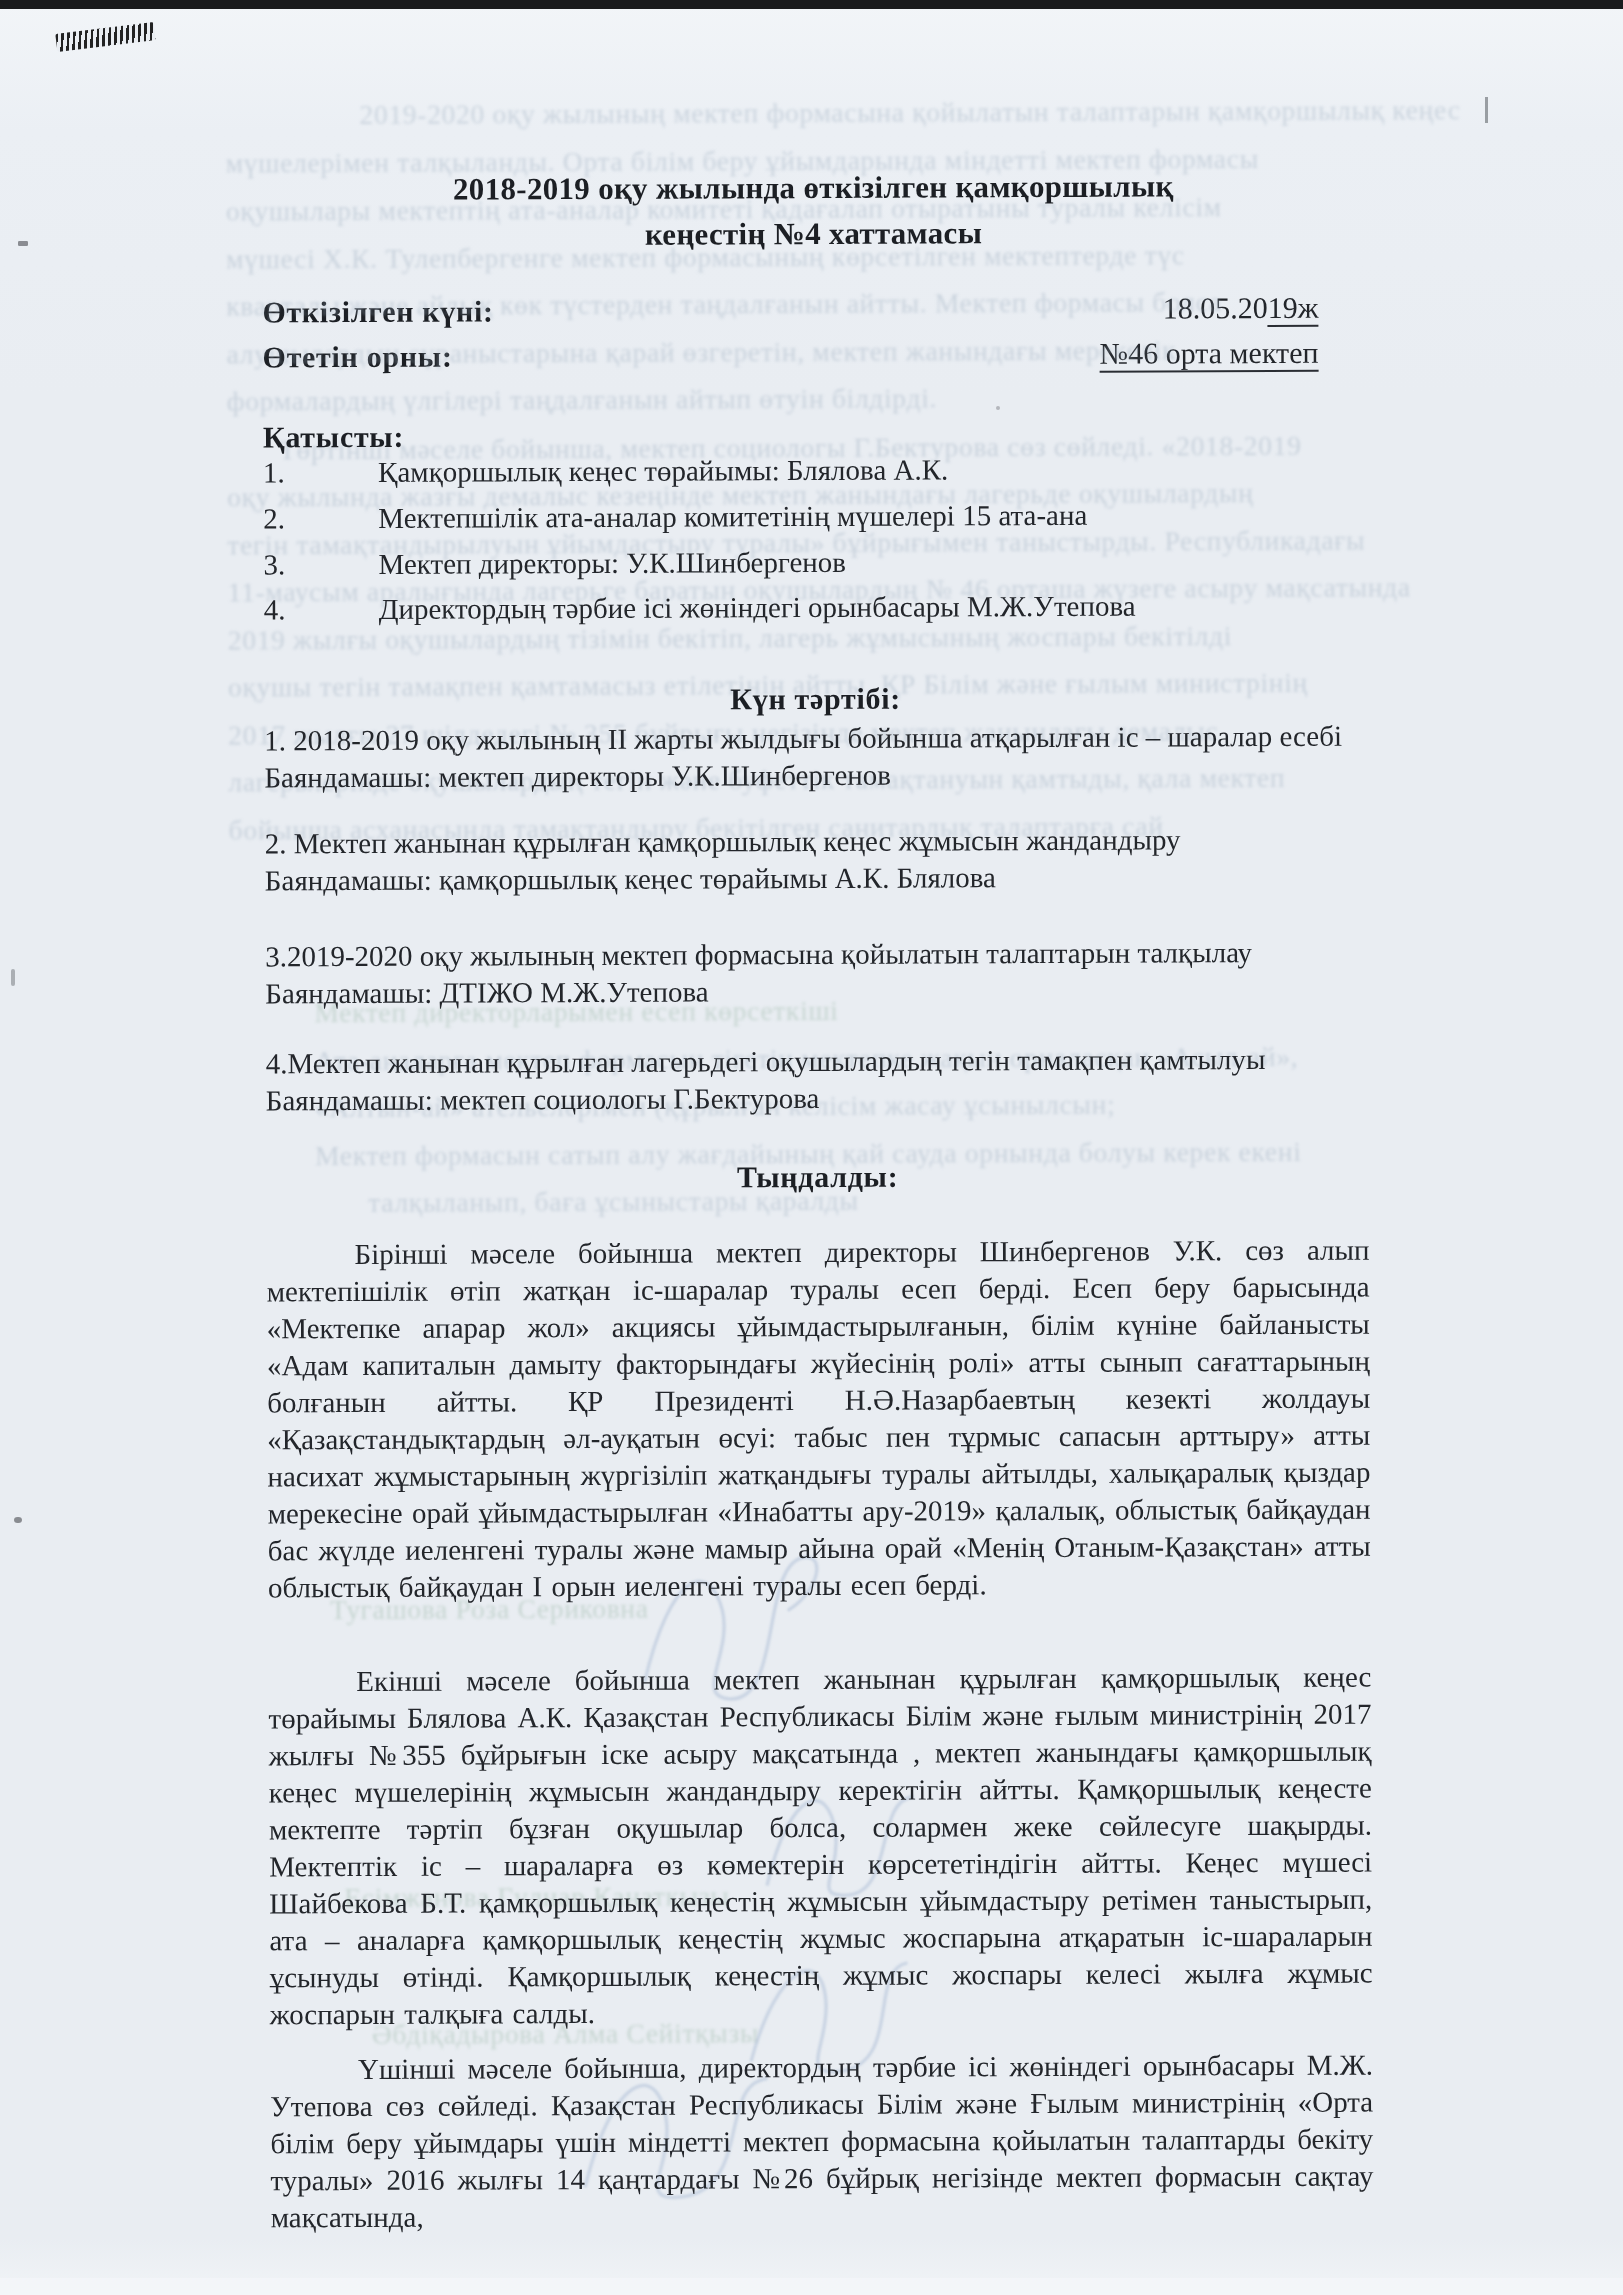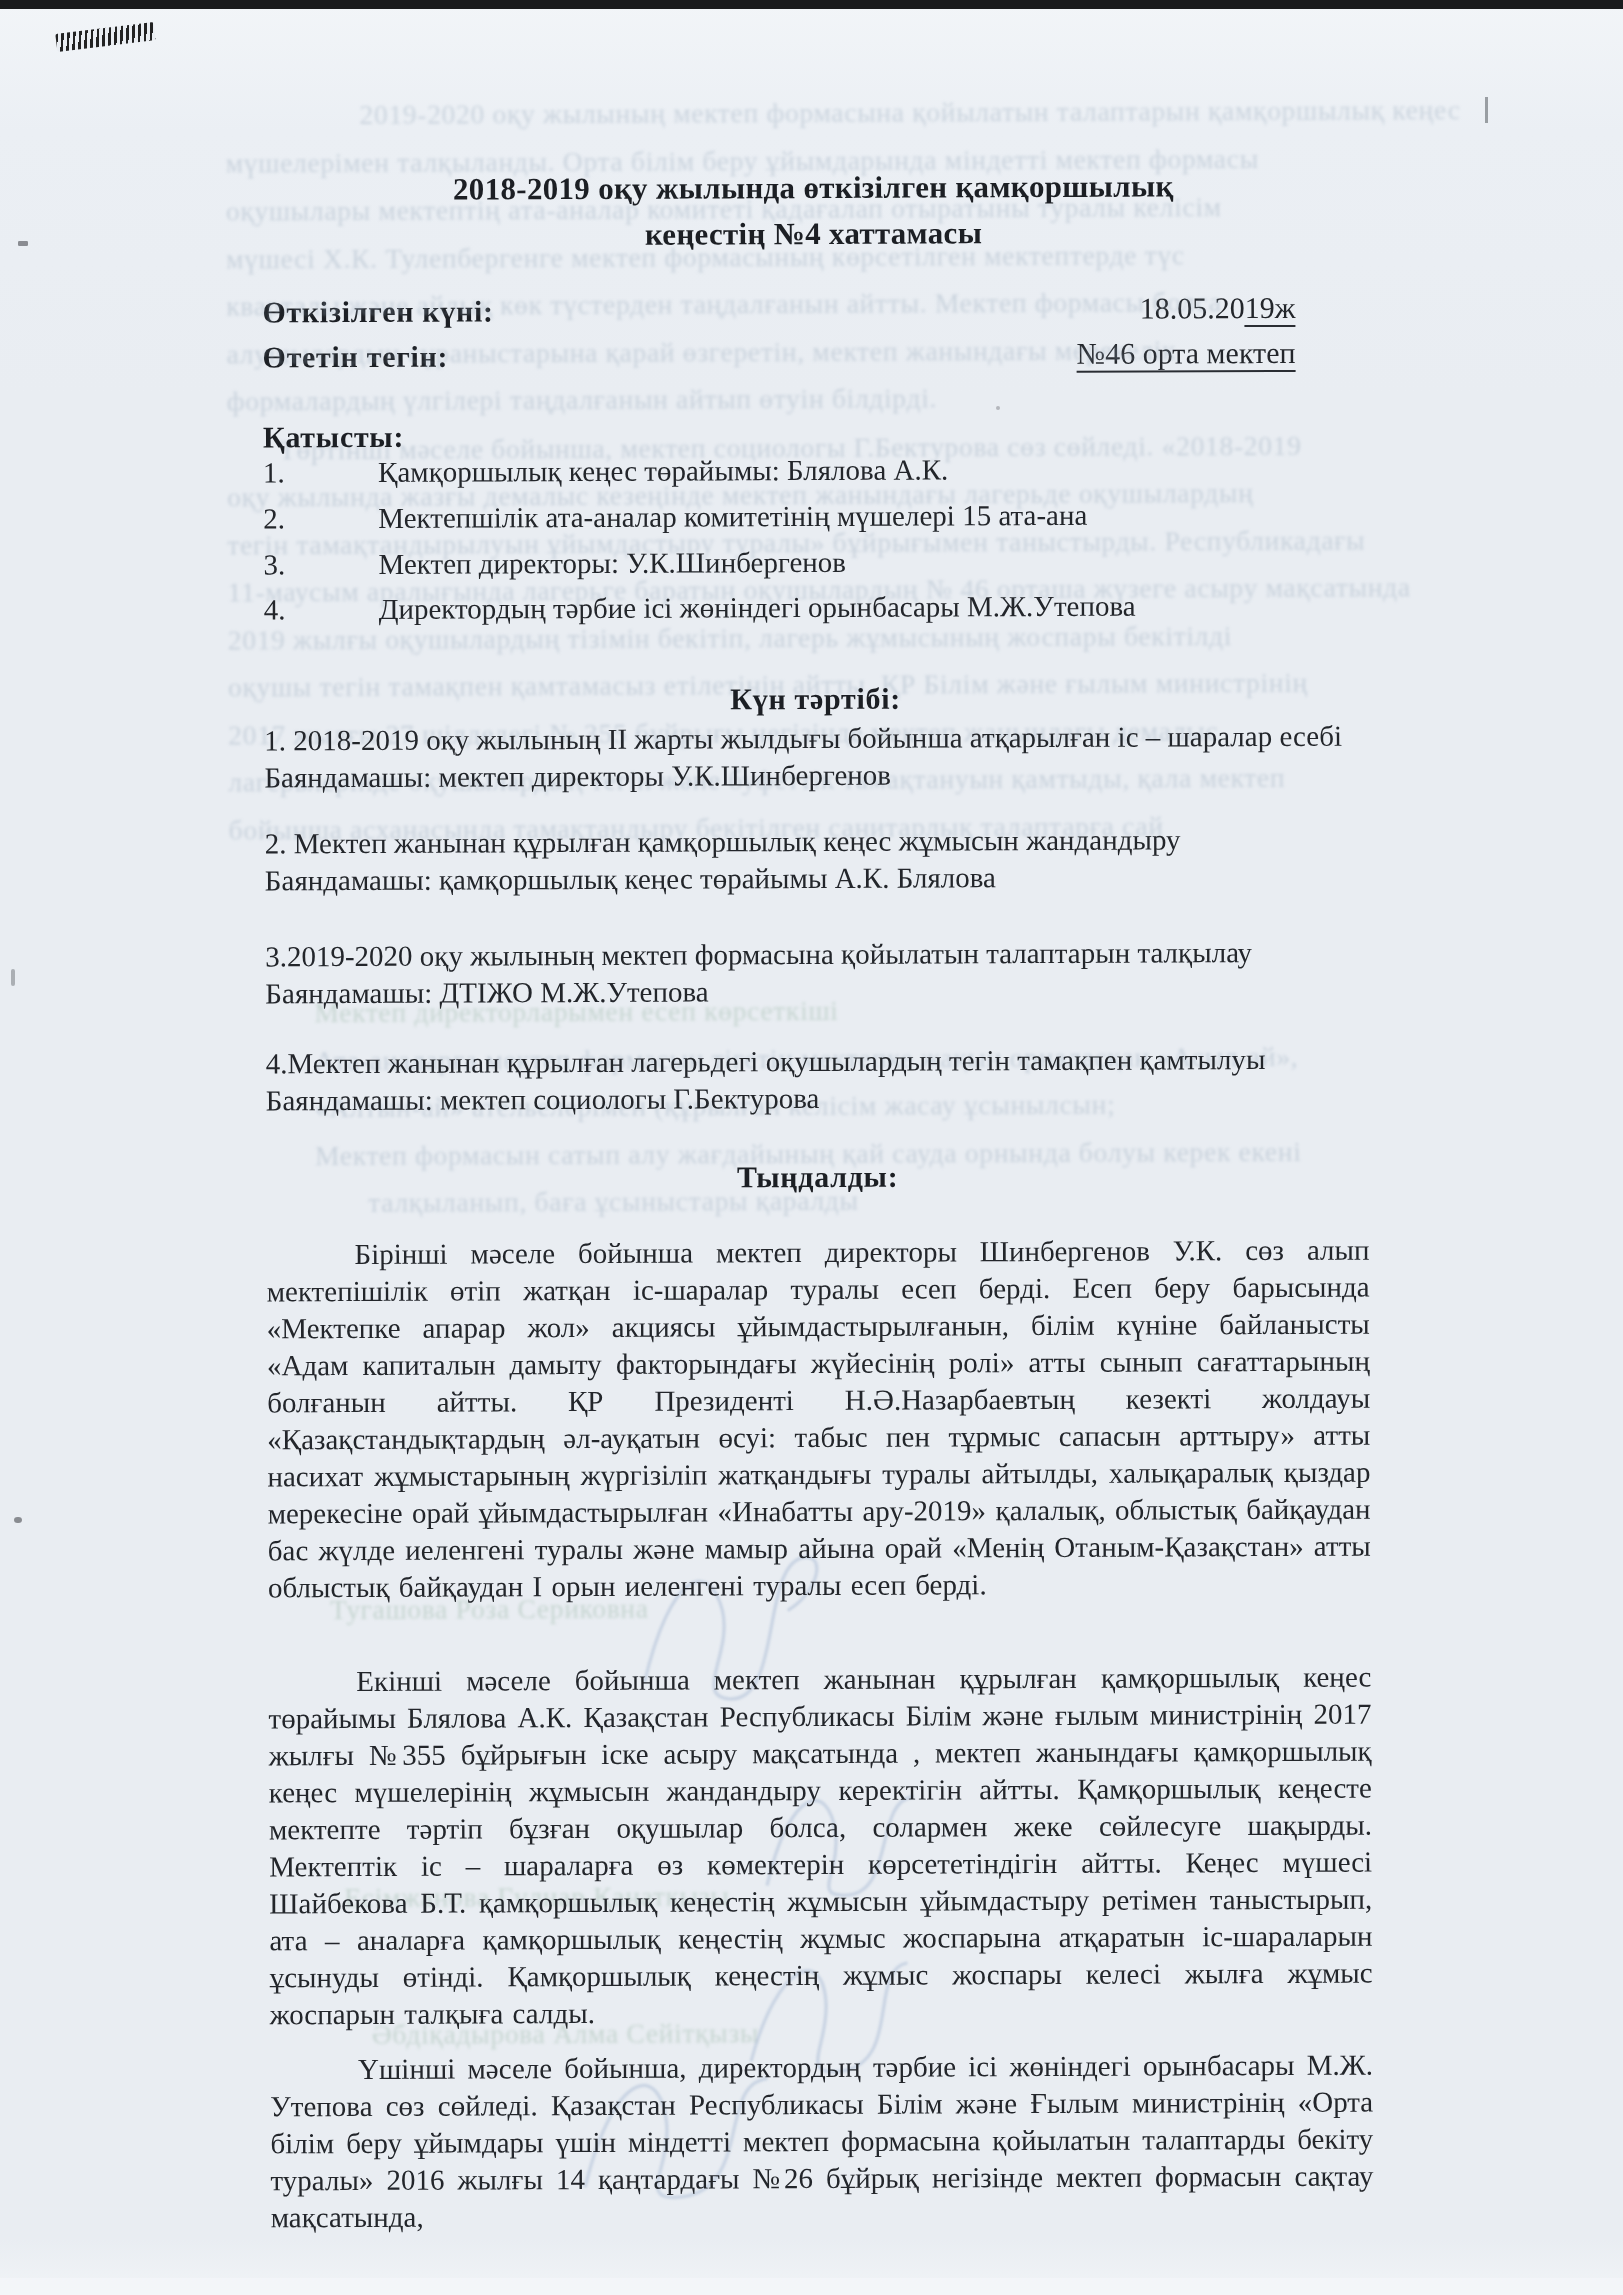--- a/index.html
+++ b/index.html
@@ -24,21 +24,21 @@
   .ghost{
     position:absolute;font-size:27.5px;line-height:31px;white-space:nowrap;overflow:hidden;
     color:#9daebf;filter:blur(1.5px);opacity:.42;letter-spacing:0.7px;
   }
   .ghost.green{color:#93b2a0;opacity:.4;}
   .sig{position:absolute;opacity:.34;filter:blur(0.8px);z-index:1;}
   .content{position:absolute;left:265px;width:1103px;z-index:2;}
   .title{top:165px;text-align:center;font-weight:bold;font-size:31px;line-height:46px;letter-spacing:0.3px;color:#1c1f24;}
   .metarow{position:absolute;left:265px;width:1103px;font-size:30px;}
   .metarow .lbl{font-weight:bold;letter-spacing:0.7px;color:#1c1f24;}
-  .metarow .val{position:absolute;right:70px;top:0;font-weight:normal;}
+  .metarow .val{position:absolute;right:47px;top:0;font-weight:normal;}
   .u{border-bottom:2px solid #2a2d33;padding-bottom:1.3px;}
   .sechead{font-weight:bold;font-size:30px;letter-spacing:0.7px;color:#1c1f24;}
   .center{text-align:center;}
   .attendees{top:453px;font-size:29px;line-height:34px;}
   .att-row{margin-bottom:11.8px;}
   .att-num{display:inline-block;width:115px;}
   .agenda{font-size:29px;line-height:37px;}
   .para{font-size:29px;line-height:37px;text-align:justify;word-spacing:2px;text-indent:88px;}
   .botband{position:absolute;left:0;bottom:0;width:100%;height:17px;background:#f3f6f9;opacity:.85;z-index:3;}
 </style>
@@ -99,21 +99,21 @@
     <div class="content title">
       <div>2018-2019 оқу жылында өткізілген қамқоршылық</div>
       <div>кеңестің №4 хаттамасы</div>
     </div>
 
     <div class="metarow" style="top:293px;">
       <span class="lbl">Өткізілген күні:</span>
       <span class="val"><span>18.05.20</span><span class="u">19ж</span></span>
     </div>
     <div class="metarow" style="top:338px;">
-      <span class="lbl">Өтетін тегін:</span>
+      <span class="lbl">Өтетін орны:</span>
       <span class="val"><span class="u">№46 орта мектеп</span></span>
     </div>
 
     <div class="content sechead" style="top:418px;">Қатысты:</div>
 
     <div class="content attendees">
       <div class="att-row">
         <span class="att-num">1.</span><span>Қамқоршылық кеңес төрайымы:  Блялова А.К.</span>
       </div>
       <div class="att-row">

